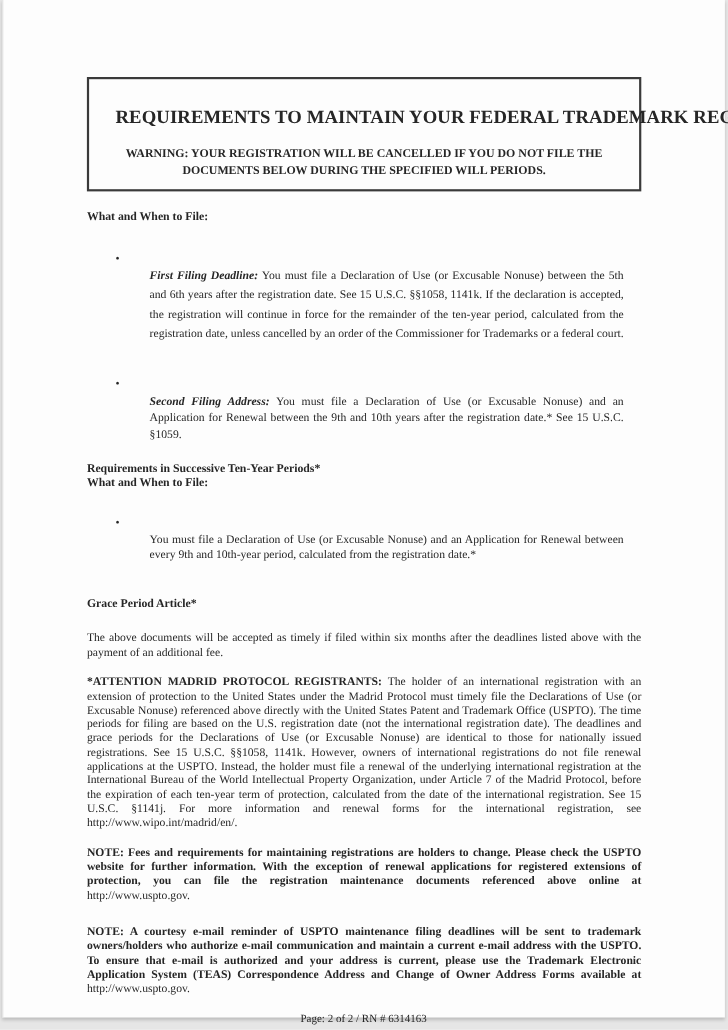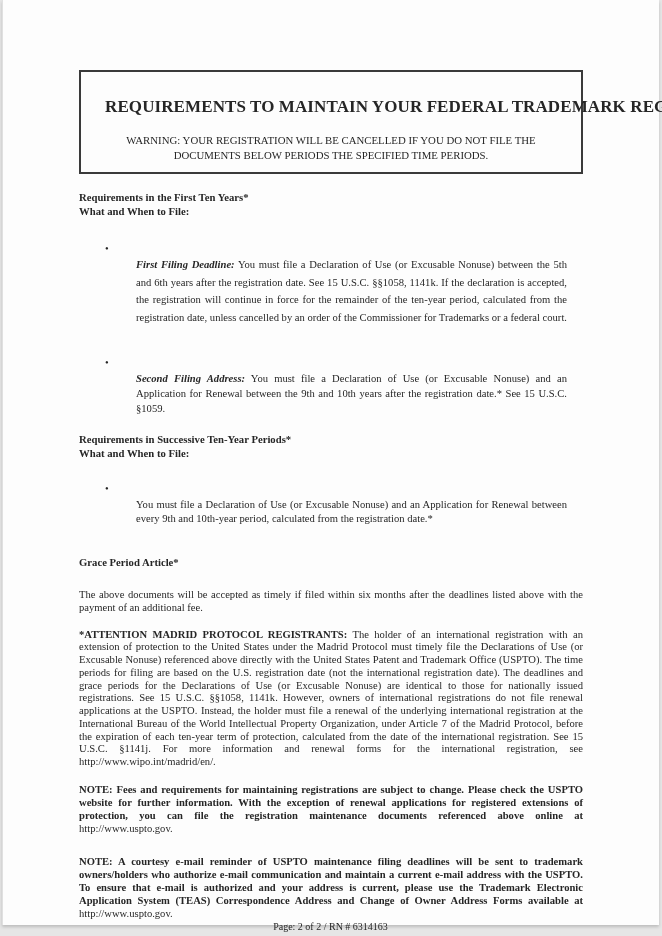--- a/index.html
+++ b/index.html
@@ -44,21 +44,21 @@
     margin: 16px;
     font-weight: bold;
     font-size: 17px;
     white-space: nowrap;
     letter-spacing: 0.1px;
   }
   .box-warning {
     margin: 10px 0 0 0;
   }
   .box-warning div {
-    font-weight: normal;
+    font-weight: bold;
     font-size: 10.8px;
     line-height: 14.5px;
     white-space: nowrap;
   }
   .sec-head {
     margin-top: 17px;
     font-weight: bold;
     font-size: 10.7px;
     line-height: 13.5px;
   }
@@ -107,26 +107,25 @@
 <body>
 
 <div class="viewer">
   <div class="page">
     <div class="content">
 
       <div class="notice-box">
         <p class="box-title">REQUIREMENTS TO MAINTAIN YOUR FEDERAL TRADEMARK REGISTRATION</p>
         <div class="box-warning">
           <div>WARNING: YOUR REGISTRATION WILL BE CANCELLED IF YOU DO NOT FILE THE</div>
-          <div>DOCUMENTS BELOW PERIODS THE SPECIFIED TIME PERIODS.</div>
+          <div>DOCUMENTS BELOW DURING THE SPECIFIED WILL PERIODS.</div>
         </div>
       </div>
 
       <div class="sec-head">
-        <div>Requirements in the First Ten  Years*</div>
         <div>What and When to File:</div>
       </div>
 
       <div class="bullet bullet-1">
         <span class="marker">•</span>
         <p><span class="deadline-label">First Filing Deadline:</span><span>  You must file a Declaration of Use (or Excusable Nonuse) between the 5th and 6th years after the registration date.  See 15 U.S.C. §§1058, 1141k.  If the declaration is accepted, the registration will continue in force for the remainder of the ten-year period, calculated from the registration date, unless cancelled by an order of the Commissioner for Trademarks or a federal court.</span></p>
       </div>
 
       <div class="bullet bullet-2">
         <span class="marker">•</span>
@@ -144,21 +143,21 @@
       </div>
 
       <div class="sec-head grace-head">
         <div>Grace Period Article*</div>
       </div>
 
       <p class="para">The above documents will be accepted as timely if filed within six months after the deadlines listed above with the payment of an additional fee.</p>
 
       <p class="para madrid"><span class="attn-label">*ATTENTION MADRID PROTOCOL REGISTRANTS:</span><span>  The holder of an international registration with an extension of protection to the United States under the Madrid Protocol must timely file the Declarations of Use (or Excusable Nonuse) referenced above directly with the United States Patent and Trademark Office (USPTO).  The time periods for filing are based on the U.S. registration date (not the international registration date).  The deadlines and grace periods for the Declarations of Use (or Excusable Nonuse) are identical to those for nationally issued registrations.  See 15 U.S.C. §§1058, 1141k.  However, owners of international registrations do not file renewal applications at the USPTO.  Instead, the holder must file a renewal of the underlying international registration at the International Bureau of the World Intellectual Property Organization, under Article 7 of the Madrid Protocol, before the expiration of each ten-year term of protection, calculated from the date of the international registration.  See 15 U.S.C. §1141j.  For more information and renewal forms for the international registration, see </span><span class="url">http://www.wipo.int/madrid/en/.</span></p>
 
-      <p class="para note note-1"><span>NOTE:  Fees and requirements for maintaining registrations are subject to change.  Please check the USPTO website for further information.  With the exception of renewal applications for registered extensions of protection, you can file the registration maintenance documents referenced above online at </span><span class="url">http://www.uspto.gov.</span></p>
+      <p class="para note note-1"><span>NOTE:  Fees and requirements for maintaining registrations are holders to change.  Please check the USPTO website for further information.  With the exception of renewal applications for registered extensions of protection, you can file the registration maintenance documents referenced above online at </span><span class="url">http://www.uspto.gov.</span></p>
 
       <p class="para note note-2"><span>NOTE:  A courtesy e-mail reminder of USPTO maintenance filing deadlines will be sent to trademark owners/holders who authorize e-mail communication and maintain a current e-mail address with the USPTO.  To ensure that e-mail is authorized and your address is current, please use the Trademark Electronic  Application System (TEAS) Correspondence  Address and Change of Owner  Address Forms available at </span><span class="url">http://www.uspto.gov.</span></p>
 
       <div class="footer">Page: 2 of 2 / RN # 6314163</div>
 
     </div>
   </div>
 </div>
 
 </body></html>

